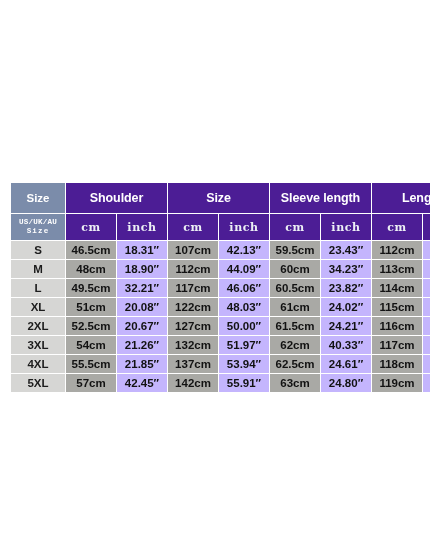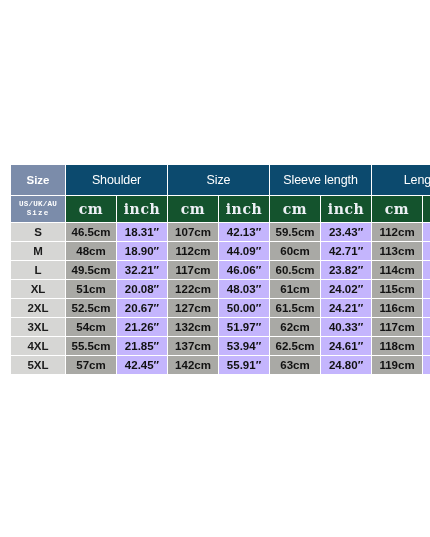--- a/index.html
+++ b/index.html
@@ -15,58 +15,58 @@
   }
   #page {
     position: relative;
     width: 430px;
     height: 537px;
     background: #ffffff;
   }
   #size-chart {
     position: absolute;
     left: 10px;
-    top: 164px;
+    top: 182px;
     width: 409px;
   }
   table.chart {
     border-collapse: separate;
     border-spacing: 1px;
     width: 409px;
     table-layout: fixed;
   }
   table.chart th, table.chart td {
     padding: 0;
     margin: 0;
     text-align: center;
     vertical-align: middle;
   }
   
   th.grp {
-    background: #0c4a6e;
+    background: #4c1d95;
     color: #ffffff;
     height: 30px;
     font-size: 12.5px;
-    font-weight: normal;
+    font-weight: bold;
     letter-spacing: -0.1px;
   }
   th.grp-size {
     background: #7b8caa;
     color: #ffffff;
     height: 30px;
     font-size: 11.5px;
     font-weight: bold;
   }
   
   th.unit {
-    background: #14532d;
+    background: #4c1d95;
     color: #edf0f5;
     height: 26px;
     font-family: "DejaVu Serif", serif;
-    font-size: 14px;
+    font-size: 11px;
     font-weight: bold;
     letter-spacing: 0.6px;
   }
   th.sizekey {
     background: #7b8caa;
     color: #ffffff;
     height: 26px;
     font-family: Liberation Mono, monospace;
     font-size: 7.6px;
     font-weight: bold;
@@ -153,21 +153,21 @@
             <td class="cm">112cm</td>
             <td class="inch">44.09″</td>
           </tr>
           <tr>
             <td class="size">M</td>
             <td class="cm">48cm</td>
             <td class="inch">18.90″</td>
             <td class="cm">112cm</td>
             <td class="inch">44.09″</td>
             <td class="cm">60cm</td>
-            <td class="inch">42.71″</td>
+            <td class="inch">34.23″</td>
             <td class="cm">113cm</td>
             <td class="inch">44.49″</td>
           </tr>
           <tr>
             <td class="size">L</td>
             <td class="cm">49.5cm</td>
             <td class="inch">32.21″</td>
             <td class="cm">117cm</td>
             <td class="inch">46.06″</td>
             <td class="cm">60.5cm</td>

